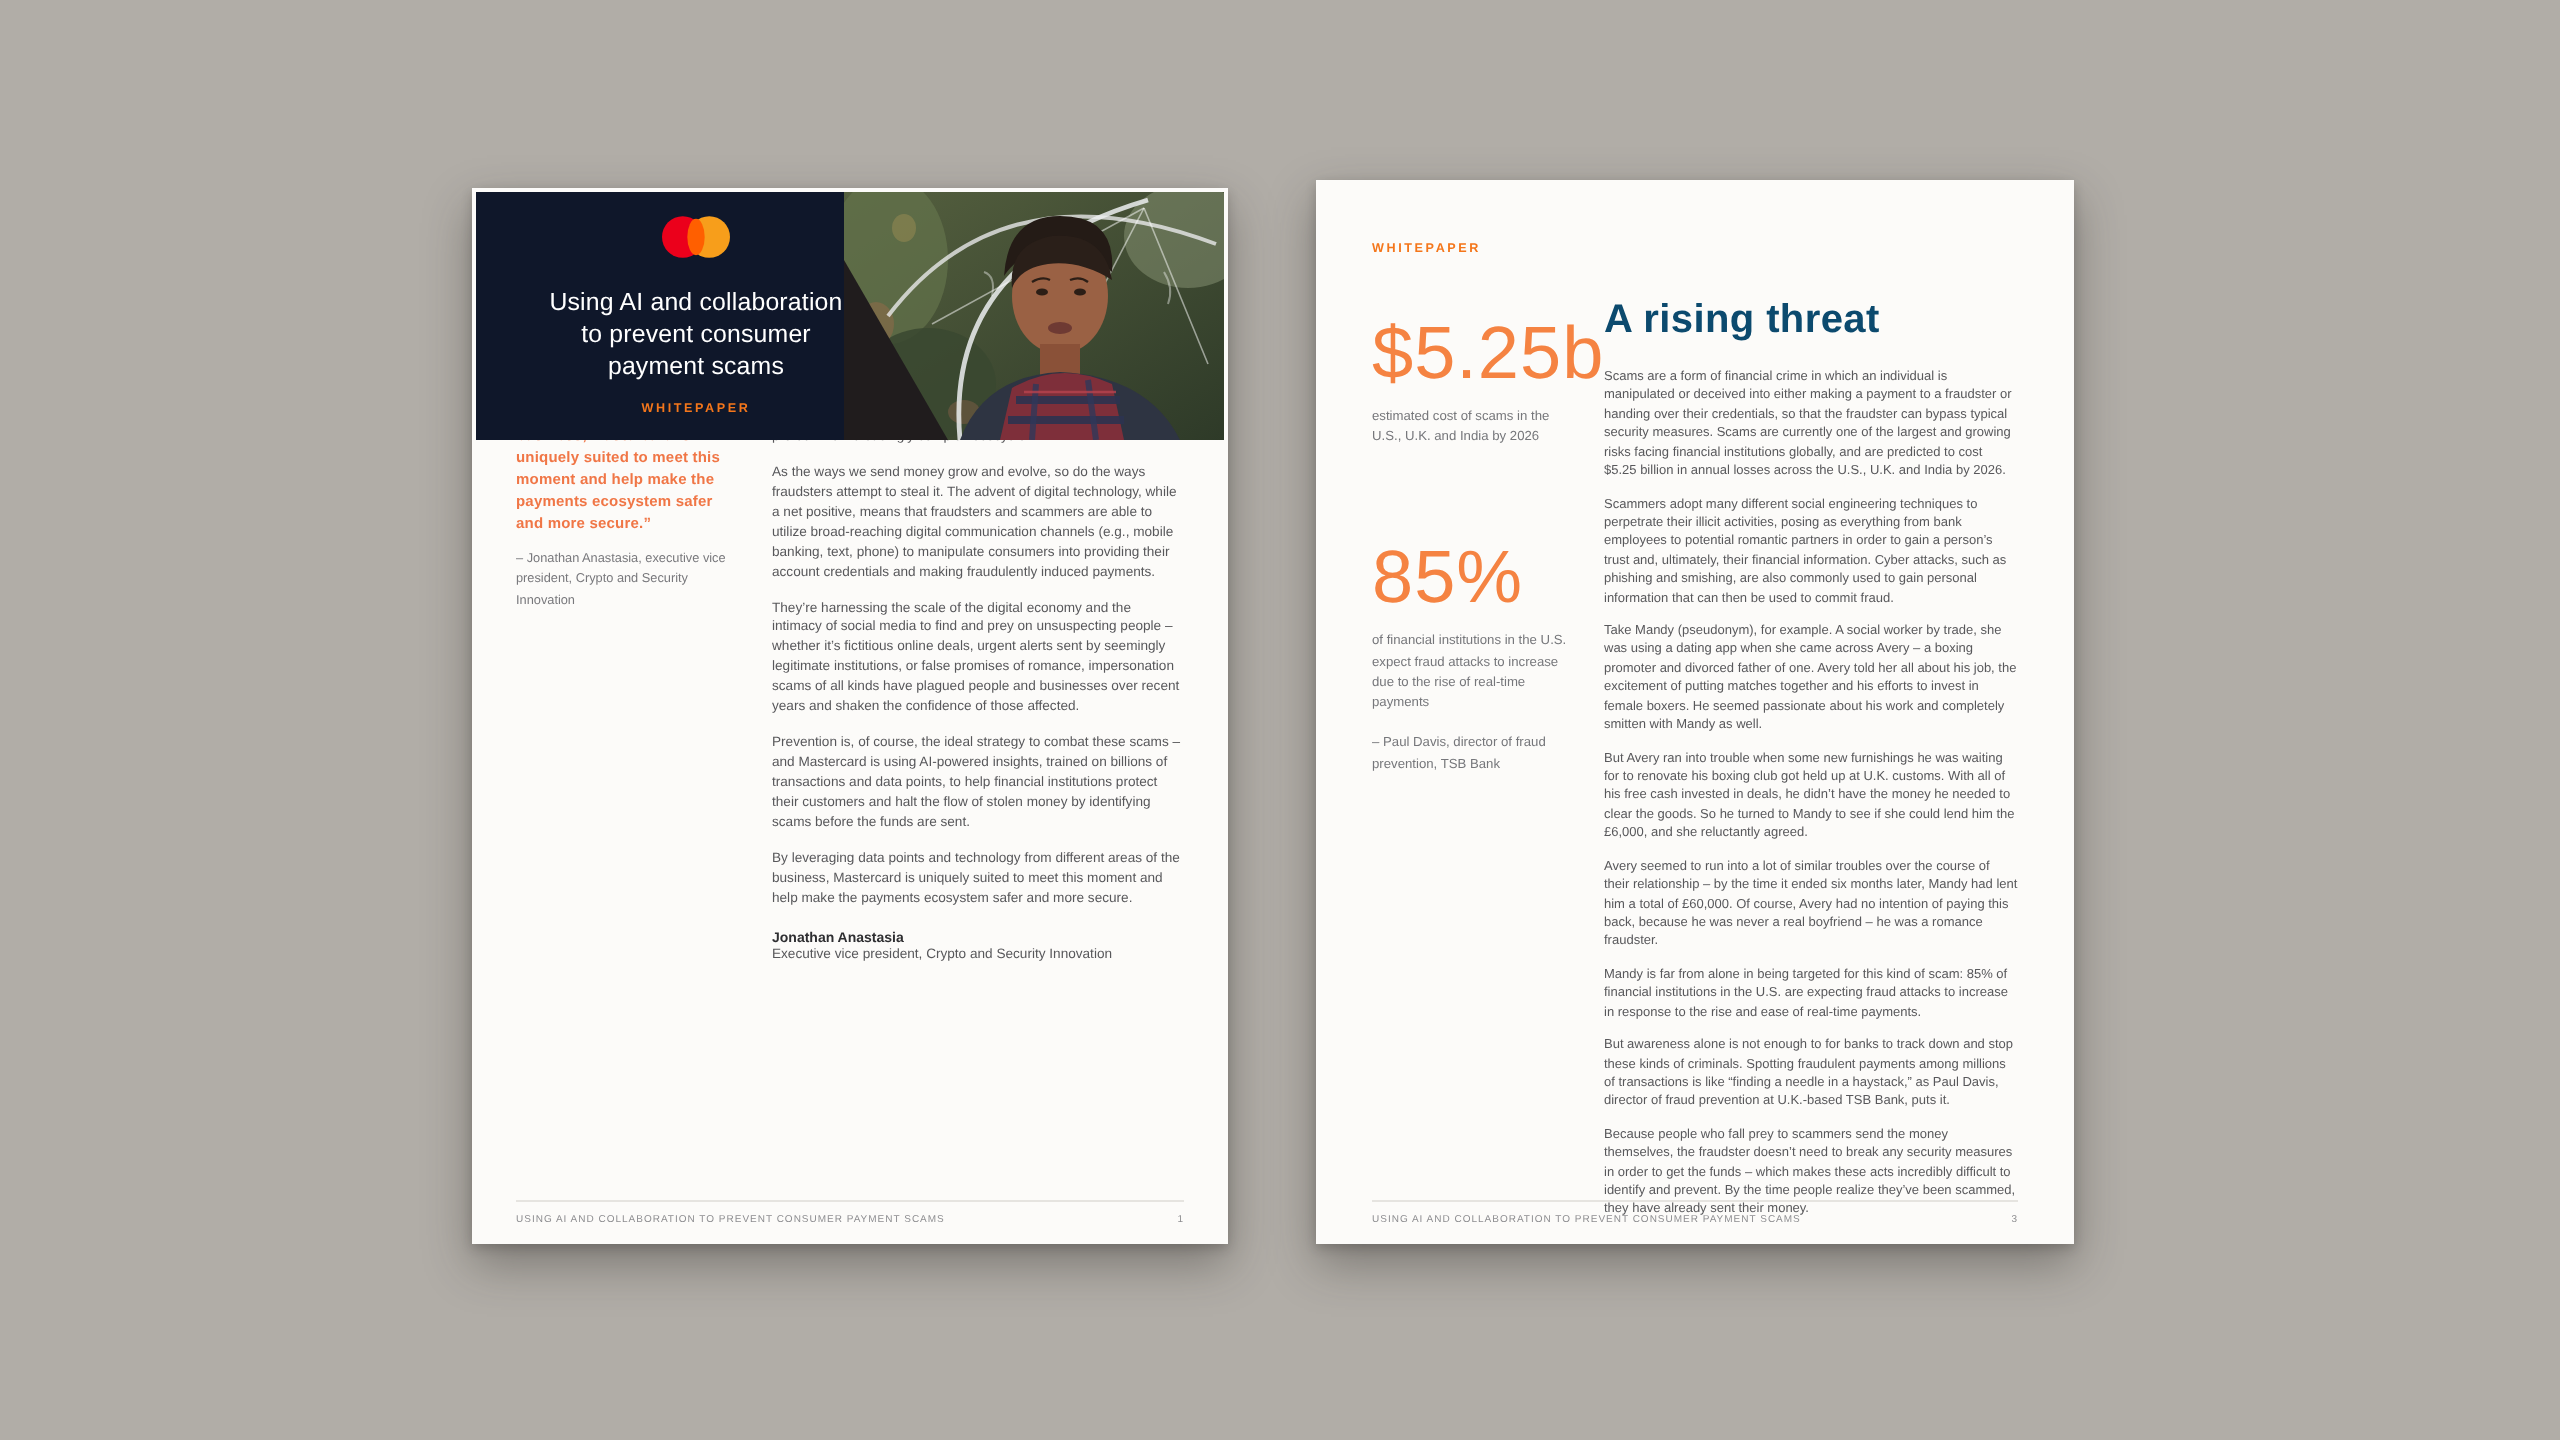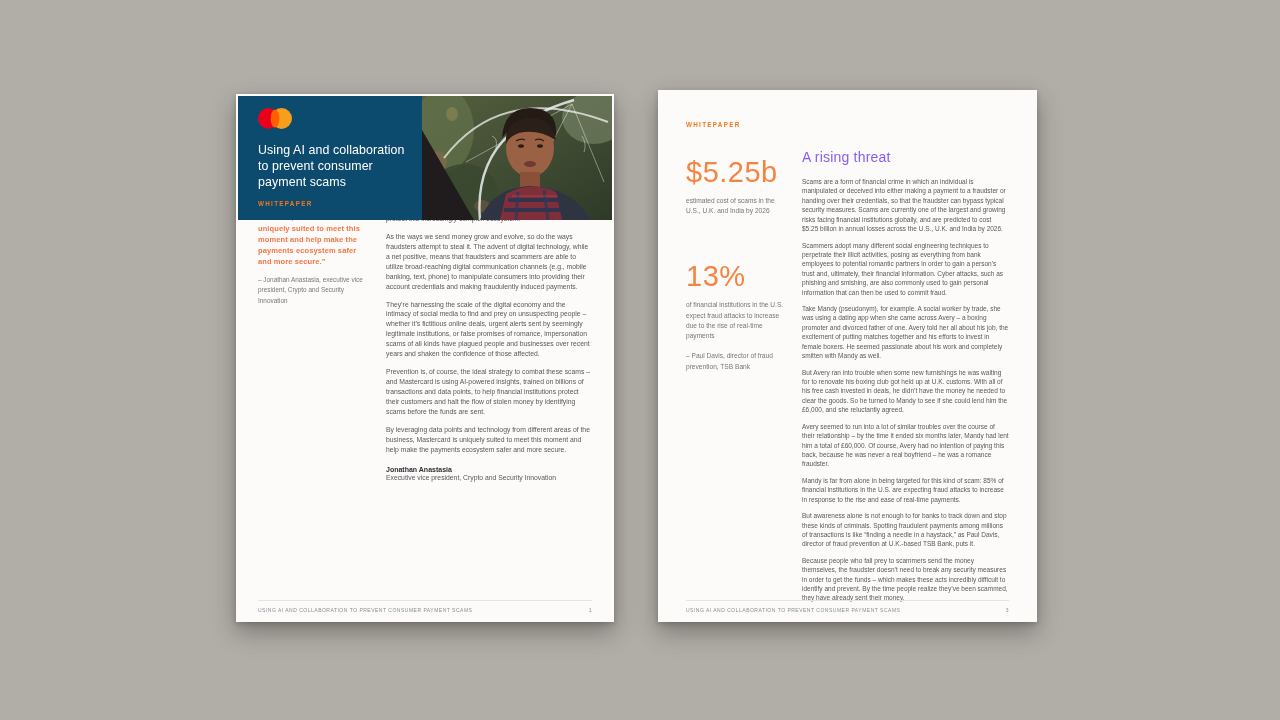--- a/index.html
+++ b/index.html
@@ -13,21 +13,21 @@
   .page{
     position:absolute;background:#fcfbf9;
     box-shadow:0 10px 22px rgba(40,38,35,.38), 0 2px 5px rgba(40,38,35,.22);
   }
   .page1{left:236px;top:94px;width:378px;height:528px;}
   .page2{left:658px;top:90px;width:379px;height:532px;}
 
   
   .hero{
     position:absolute;left:2px;right:2px;top:2px;height:124px;
-    background:#0c4a6e;overflow:hidden;
+    background:#0f172a;overflow:hidden;text-align:center;
   }
   .hero-left{position:absolute;left:20px;top:12px;width:180px;z-index:2;}
   .hero-title{
     margin:10px 0 0;color:#ffffff;font-size:12.4px;line-height:1.28;
     font-weight:500;letter-spacing:.1px;white-space:pre-line;
   }
   .eyebrow{
     margin-top:9px;font-size:6.3px;font-weight:700;letter-spacing:1.3px;
     color:#f4761b;text-transform:uppercase;
   }
@@ -58,32 +58,32 @@
     display:flex;justify-content:space-between;align-items:center;
     font-size:5px;letter-spacing:.5px;color:#8d8d90;text-transform:uppercase;
   }
   .page2 .pfooter{left:28px;right:28px;}
 
   
   .p2-inner{padding:22px 28px 0;}
   .p2-cols{display:flex;gap:16px;}
   .p2-left{width:100px;flex:none;}
   .stat-value{
-    font-size:29px;font-weight:300;letter-spacing:.5px;color:#f58342;line-height:1;
+    font-size:37px;font-weight:300;letter-spacing:.5px;color:#f58342;line-height:1;
   }
   .stat1{margin-top:30px;}
   .stat2{margin-top:46px;}
   .stat-caption{margin-top:9px;font-size:6.6px;line-height:1.55;color:#76777b;}
   .pull-quote2{
     margin:58px 0 0;font-size:9.6px;font-weight:700;line-height:1.5;color:#f07646;
   }
   .quote-attr2{margin:10px 0 0;font-size:6.6px;line-height:1.6;color:#76777b;}
   .p2-right{flex:1;padding-top:21px;}
   .article-heading{
-    margin:0 0 12px;font-size:14px;font-weight:400;letter-spacing:.2px;color:#8b5cf6;
+    margin:0 0 12px;font-size:20px;font-weight:700;letter-spacing:.2px;color:#0c4a6e;
   }
   .p2-right p.body-p{margin:0 0 7px;font-size:6.5px;line-height:1.45;color:#58585b;}
 </style>
 </head>
 <body>
 
 <div class="canvas">
 
   <section class="page page1">
     <header class="hero">
@@ -167,21 +167,21 @@
     </footer>
   </section>
 
   <section class="page page2">
     <div class="p2-inner">
       <div class="eyebrow">WHITEPAPER</div>
       <div class="p2-cols">
         <aside class="p2-left">
           <div class="stat-value stat1">$5.25b</div>
           <p class="stat-caption">estimated cost of scams in the U.S., U.K. and India by 2026</p>
-          <div class="stat-value stat2">13%</div>
+          <div class="stat-value stat2">85%</div>
           <p class="stat-caption">of financial institutions in the U.S. expect fraud attacks to increase due to the rise of real-time payments</p>
           <p class="quote-attr2">– Paul Davis, director of fraud prevention, TSB Bank</p>
         </aside>
         <div class="p2-right">
           <h2 class="article-heading">A rising threat</h2>
           <p class="body-p">Scams are a form of financial crime in which an individual is manipulated or deceived into either making a payment to a fraudster or handing over their credentials, so that the fraudster can bypass typical security measures. Scams are currently one of the largest and growing risks facing financial institutions globally, and are predicted to cost $5.25 billion in annual losses across the U.S., U.K. and India by 2026.</p>
           <p class="body-p">Scammers adopt many different social engineering techniques to perpetrate their illicit activities, posing as everything from bank employees to potential romantic partners in order to gain a person’s trust and, ultimately, their financial information. Cyber attacks, such as phishing and smishing, are also commonly used to gain personal information that can then be used to commit fraud.</p>
           <p class="body-p">Take Mandy (pseudonym), for example. A social worker by trade, she was using a dating app when she came across Avery – a boxing promoter and divorced father of one. Avery told her all about his job, the excitement of putting matches together and his efforts to invest in female boxers. He seemed passionate about his work and completely smitten with Mandy as well.</p>
           <p class="body-p">But Avery ran into trouble when some new furnishings he was waiting for to renovate his boxing club got held up at U.K. customs. With all of his free cash invested in deals, he didn’t have the money he needed to clear the goods. So he turned to Mandy to see if she could lend him the £6,000, and she reluctantly agreed.</p>
           <p class="body-p">Avery seemed to run into a lot of similar troubles over the course of their relationship – by the time it ended six months later, Mandy had lent him a total of £60,000. Of course, Avery had no intention of paying this back, because he was never a real boyfriend – he was a romance fraudster.</p>

